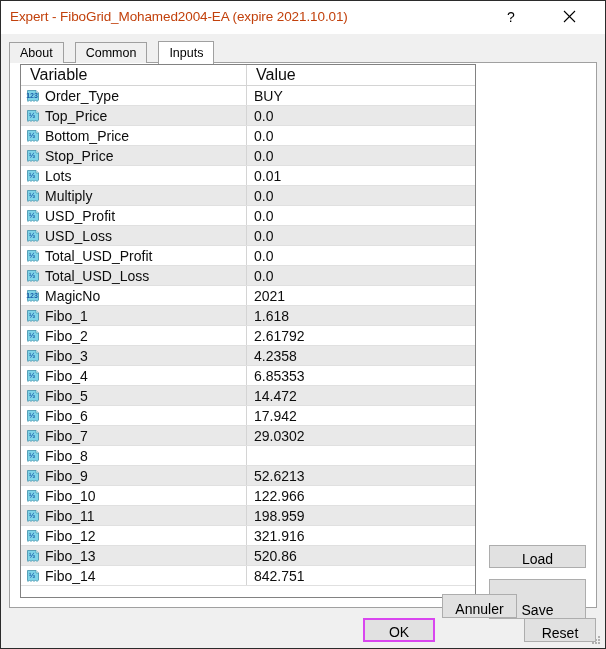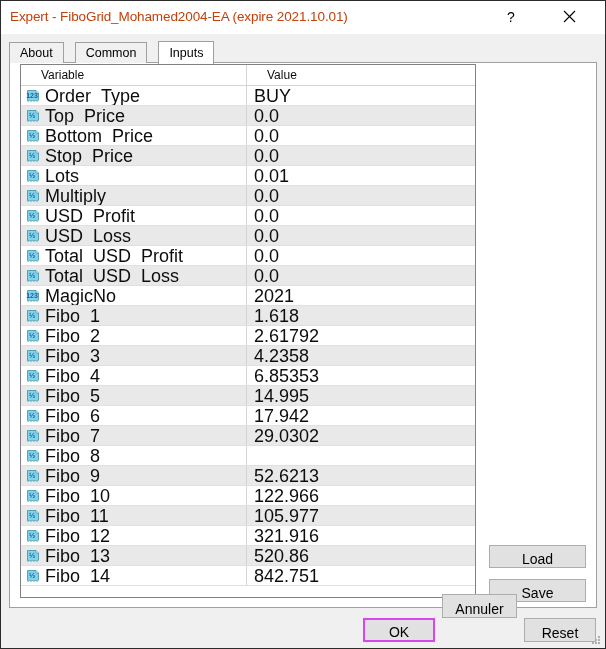--- a/index.html
+++ b/index.html
@@ -150,32 +150,31 @@
     box-sizing: border-box;
     display: flex;
     align-items: center;
     padding-left: 7px;
     overflow: hidden;
   }
   .grid-row.header .cell-var { padding-left: 9px; }
   .grid-row.header .cell-val { padding-left: 9px; }
 
   .lbl {
-    font-size: 18px;
+    font-size: 14px;
     color: #0d0d0d;
     white-space: nowrap;
     line-height: 1;
     text-align: right;
   }
   .hdr-lbl {
-    font-size: 12px;
+    font-size: 16px;
     color: #0d0d0d;
     white-space: nowrap;
     line-height: 1;
-    margin-left: 11px;
   }
 
   
   .type-icon {
     width: 14px;
     height: 14px;
     margin-right: 5px;
     flex: 0 0 14px;
     position: relative;
   }
@@ -197,21 +196,21 @@
   }
   #load-btn {
     position: absolute;
     left: 488px; top: 544px;
     width: 97px; height: 23px;
     z-index: 6;
   }
   #save-btn {
     position: absolute;
     left: 488px; top: 578px;
-    width: 97px; height: 23px;
+    width: 97px; height: 40px;
     z-index: 6;
   }
 
   
   #ok-btn {
     position: absolute;
     left: 362px; top: 617px;
     width: 72px; height: 24px;
     border: 2px solid #d946ef;
     background: #e1e1e1;
@@ -514,21 +513,21 @@
             <span class="type-icon">
               <svg width="14" height="14" viewBox="0 0 14 14">
                 <path d="M1.5 1.5 H10 L12.5 4 V11 L11 12.5 L9.5 11 L8 12.5 L6.5 11 L5 12.5 L3.5 11 L2 12.5 L1.5 11 Z" fill="#7fd4e8" stroke="#3f8fa8" stroke-width="0.8" stroke-linejoin="round"></path>
                 <path d="M10 1.5 V4 H12.5" fill="#ffffff" stroke="#3f8fa8" stroke-width="0.7"></path>
                 <text x="6" y="8.6" font-family="Liberation Sans, sans-serif" font-size="8" font-weight="bold" fill="#1b5faa" text-anchor="middle">½</text>
               </svg>
             </span>
             <span class="lbl">Fibo_5</span>
           </div>
           <div class="cell-val">
-            <span class="lbl">14.995</span>
+            <span class="lbl">14.472</span>
           </div>
         </div>
         <div class="grid-row odd">
           <div class="cell-var">
             <span class="type-icon">
               <svg width="14" height="14" viewBox="0 0 14 14">
                 <path d="M1.5 1.5 H10 L12.5 4 V11 L11 12.5 L9.5 11 L8 12.5 L6.5 11 L5 12.5 L3.5 11 L2 12.5 L1.5 11 Z" fill="#7fd4e8" stroke="#3f8fa8" stroke-width="0.8" stroke-linejoin="round"></path>
                 <path d="M10 1.5 V4 H12.5" fill="#ffffff" stroke="#3f8fa8" stroke-width="0.7"></path>
                 <text x="6" y="8.6" font-family="Liberation Sans, sans-serif" font-size="8" font-weight="bold" fill="#1b5faa" text-anchor="middle">½</text>
               </svg>
@@ -601,21 +600,21 @@
             <span class="type-icon">
               <svg width="14" height="14" viewBox="0 0 14 14">
                 <path d="M1.5 1.5 H10 L12.5 4 V11 L11 12.5 L9.5 11 L8 12.5 L6.5 11 L5 12.5 L3.5 11 L2 12.5 L1.5 11 Z" fill="#7fd4e8" stroke="#3f8fa8" stroke-width="0.8" stroke-linejoin="round"></path>
                 <path d="M10 1.5 V4 H12.5" fill="#ffffff" stroke="#3f8fa8" stroke-width="0.7"></path>
                 <text x="6" y="8.6" font-family="Liberation Sans, sans-serif" font-size="8" font-weight="bold" fill="#1b5faa" text-anchor="middle">½</text>
               </svg>
             </span>
             <span class="lbl">Fibo_11</span>
           </div>
           <div class="cell-val">
-            <span class="lbl">105.977</span>
+            <span class="lbl">198.959</span>
           </div>
         </div>
         <div class="grid-row odd">
           <div class="cell-var">
             <span class="type-icon">
               <svg width="14" height="14" viewBox="0 0 14 14">
                 <path d="M1.5 1.5 H10 L12.5 4 V11 L11 12.5 L9.5 11 L8 12.5 L6.5 11 L5 12.5 L3.5 11 L2 12.5 L1.5 11 Z" fill="#7fd4e8" stroke="#3f8fa8" stroke-width="0.8" stroke-linejoin="round"></path>
                 <path d="M10 1.5 V4 H12.5" fill="#ffffff" stroke="#3f8fa8" stroke-width="0.7"></path>
                 <text x="6" y="8.6" font-family="Liberation Sans, sans-serif" font-size="8" font-weight="bold" fill="#1b5faa" text-anchor="middle">½</text>
               </svg>

